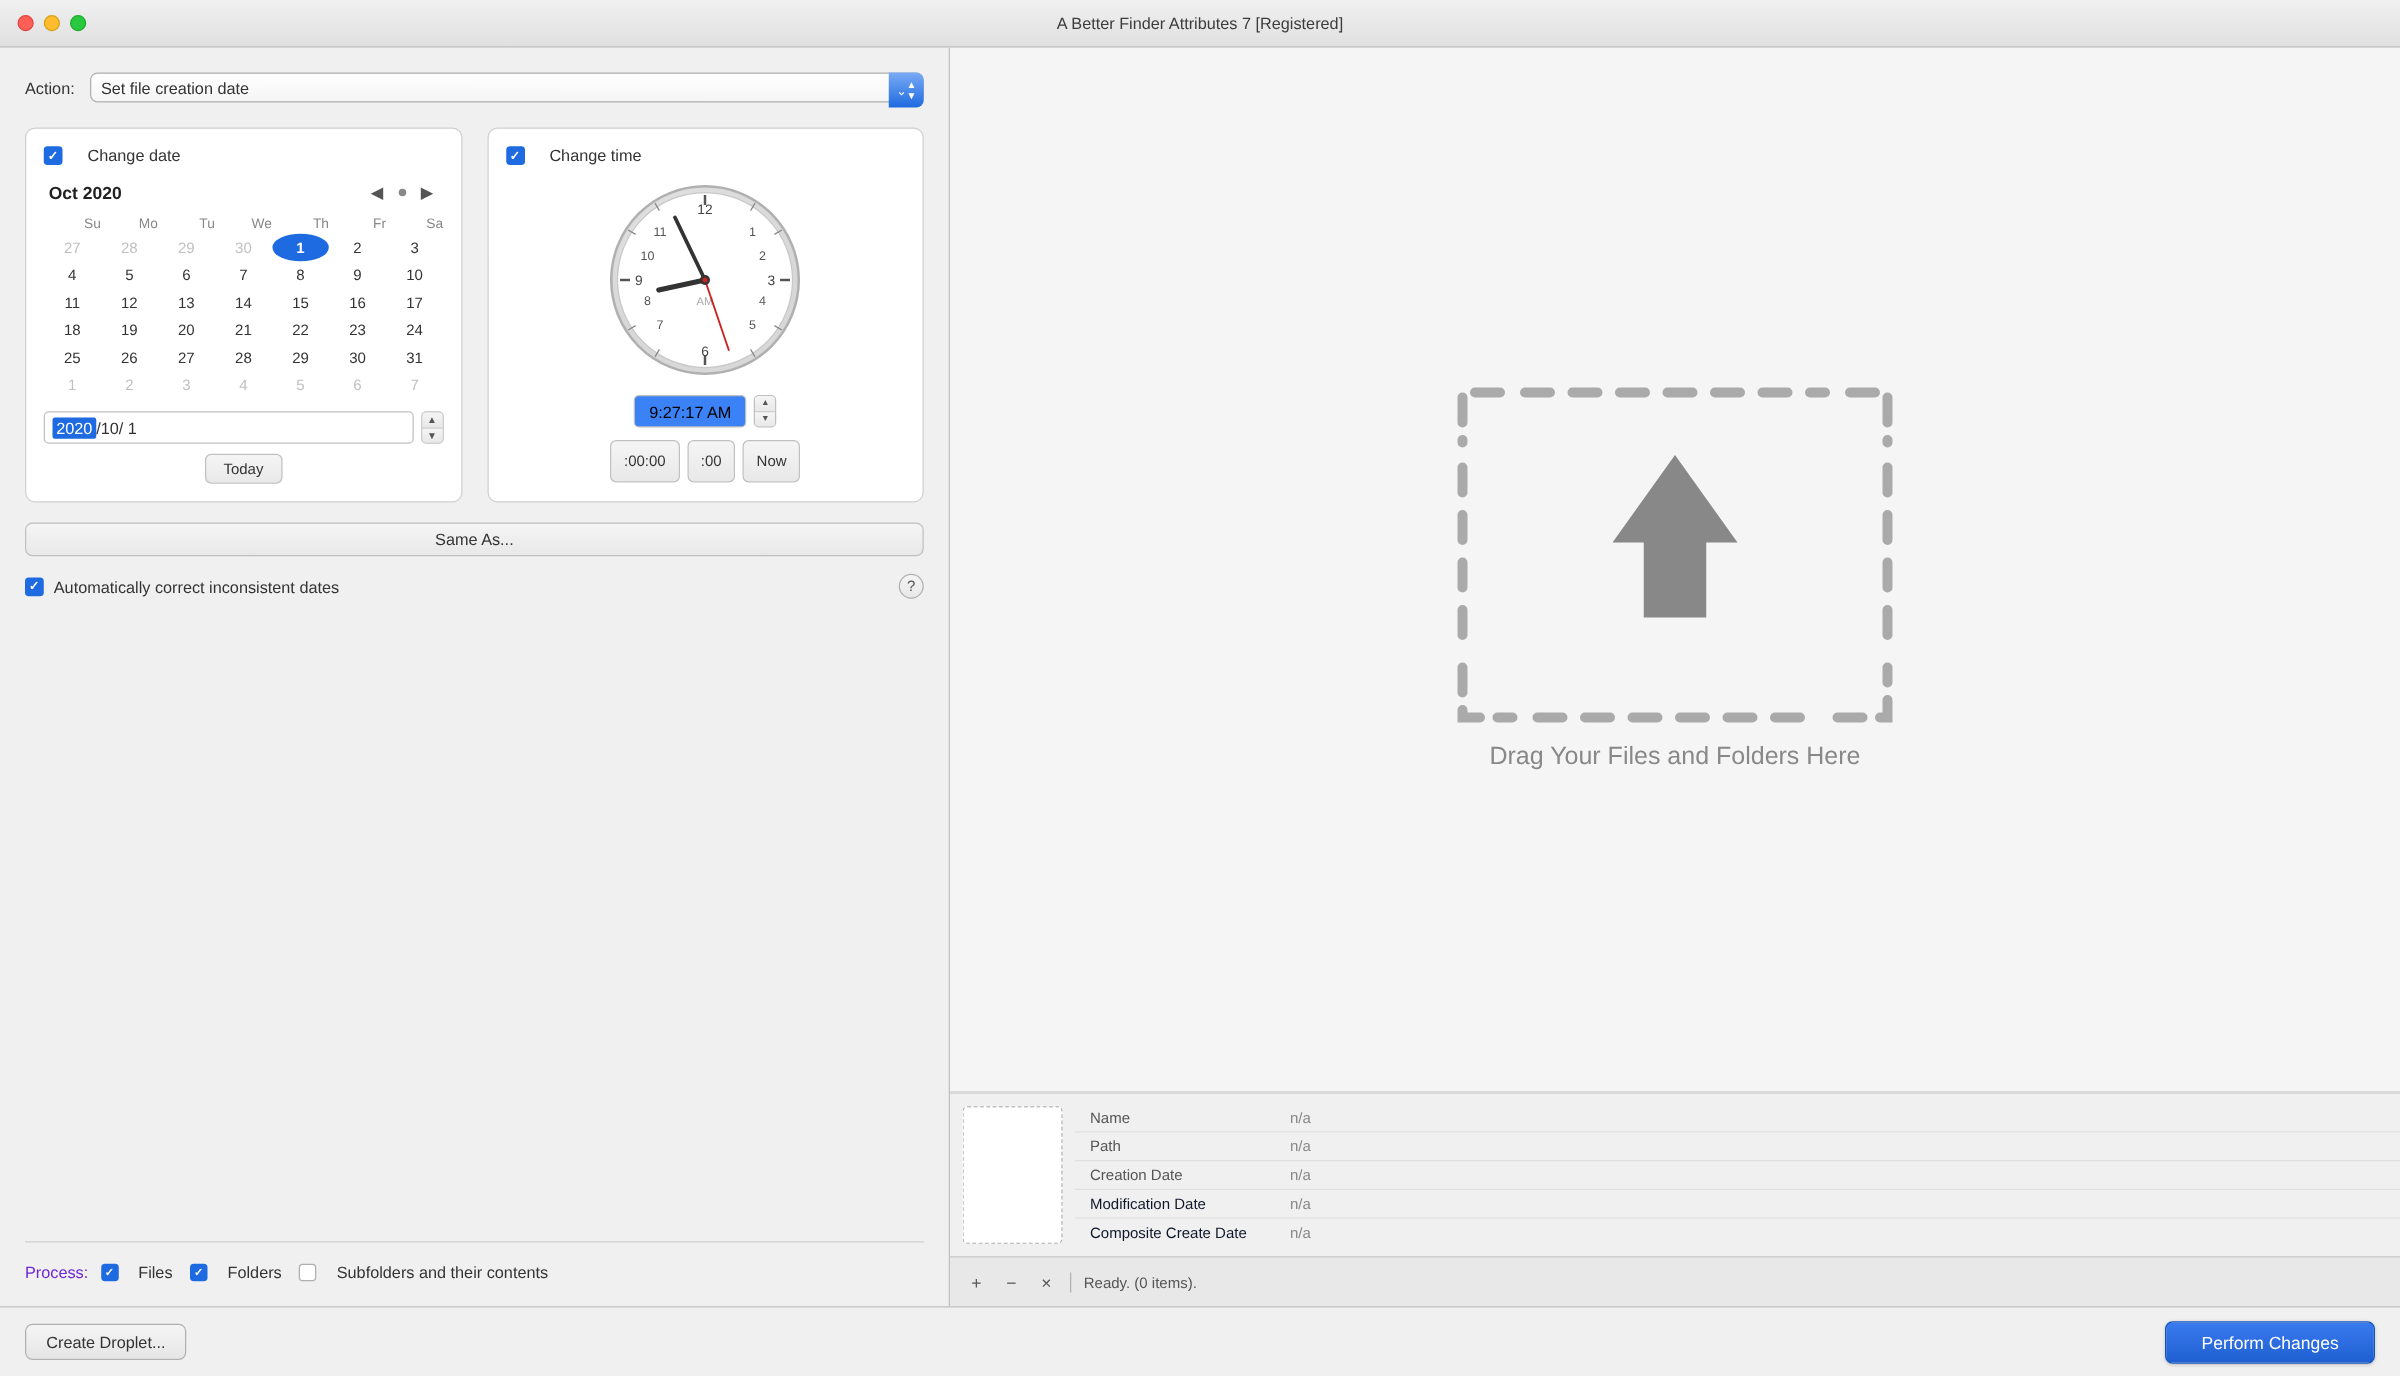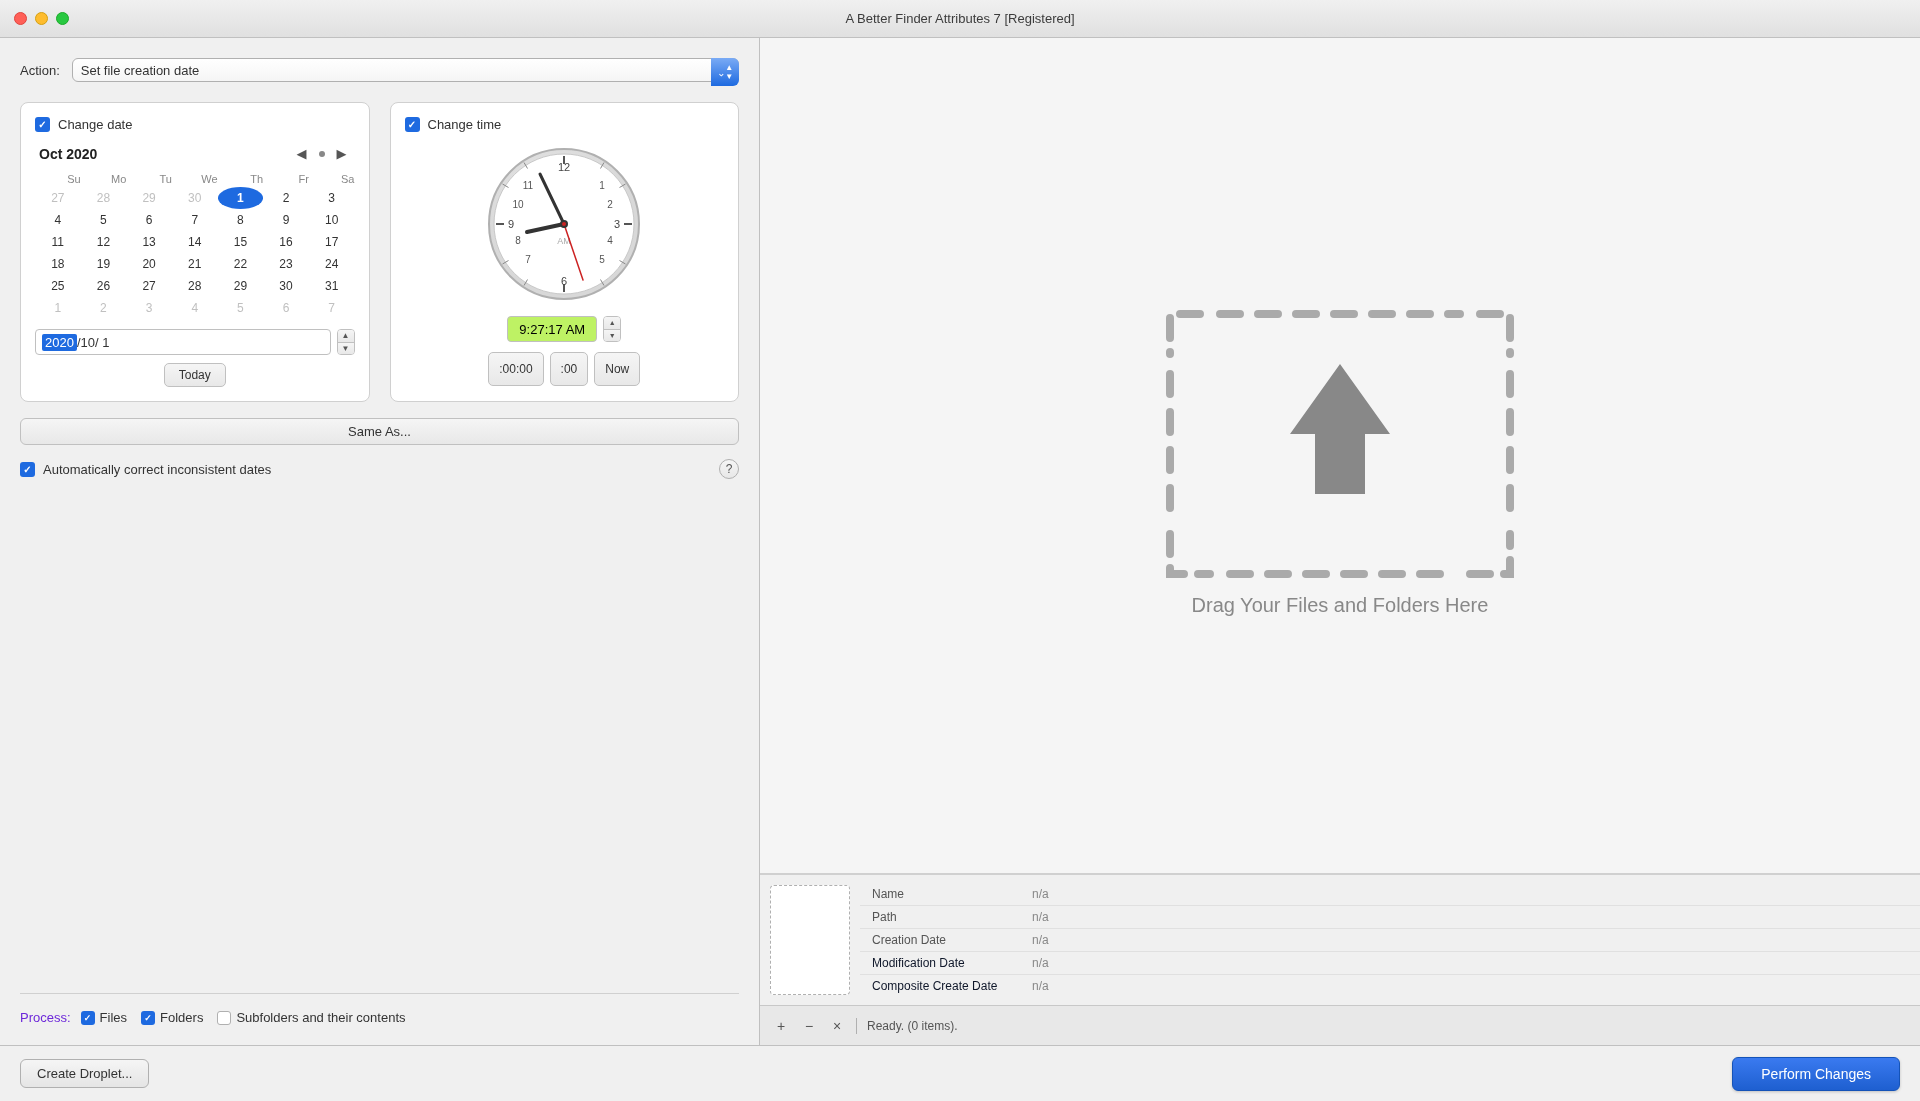--- a/index.html
+++ b/index.html
@@ -138,21 +138,21 @@
       border: 1px solid #d0d0d0;
       border-radius: 8px;
       padding: 14px;
     }
     .date-panel { flex: 1; }
     .time-panel { flex: 1; }
 
     .panel-header {
       display: flex;
       align-items: flex-end;
-      gap: 8px;
+      gap: 20px;
       margin-bottom: 12px;
     }
     .checkbox-blue {
       width: 15px; height: 15px;
       background: #1e6ae0;
       border-radius: 3px;
       display: flex;
       align-items: center;
       justify-content: center;
       flex-shrink: 0;
@@ -311,21 +311,21 @@
       gap: 6px;
       margin-bottom: 10px;
     }
     .time-field {
       border: 1px solid #c0c0c0;
       border-radius: 4px;
       height: 26px;
       width: 90px;
       text-align: center;
       font-size: 13px;
-      background: #bef264;
+      background: #3b82f6;
       display: flex;
       align-items: center;
       justify-content: center;
       padding: 0 6px;
     }
     .time-stepper {
       display: flex;
       flex-direction: column;
       border: 1px solid #c0c0c0;
       border-radius: 4px;
@@ -412,21 +412,21 @@
     }
     .process-label {
       font-size: 13px;
       color: #6d28d9;
       font-weight: 500;
       margin-right: 4px;
     }
     .checkbox-item {
       display: flex;
       align-items: center;
-      gap: 5px;
+      gap: 16px;
       margin-right: 8px;
     }
     .checkbox-blue-sm {
       width: 14px; height: 14px;
       background: #1e6ae0;
       border-radius: 3px;
       display: flex;
       align-items: center;
       justify-content: center;
       cursor: pointer;

